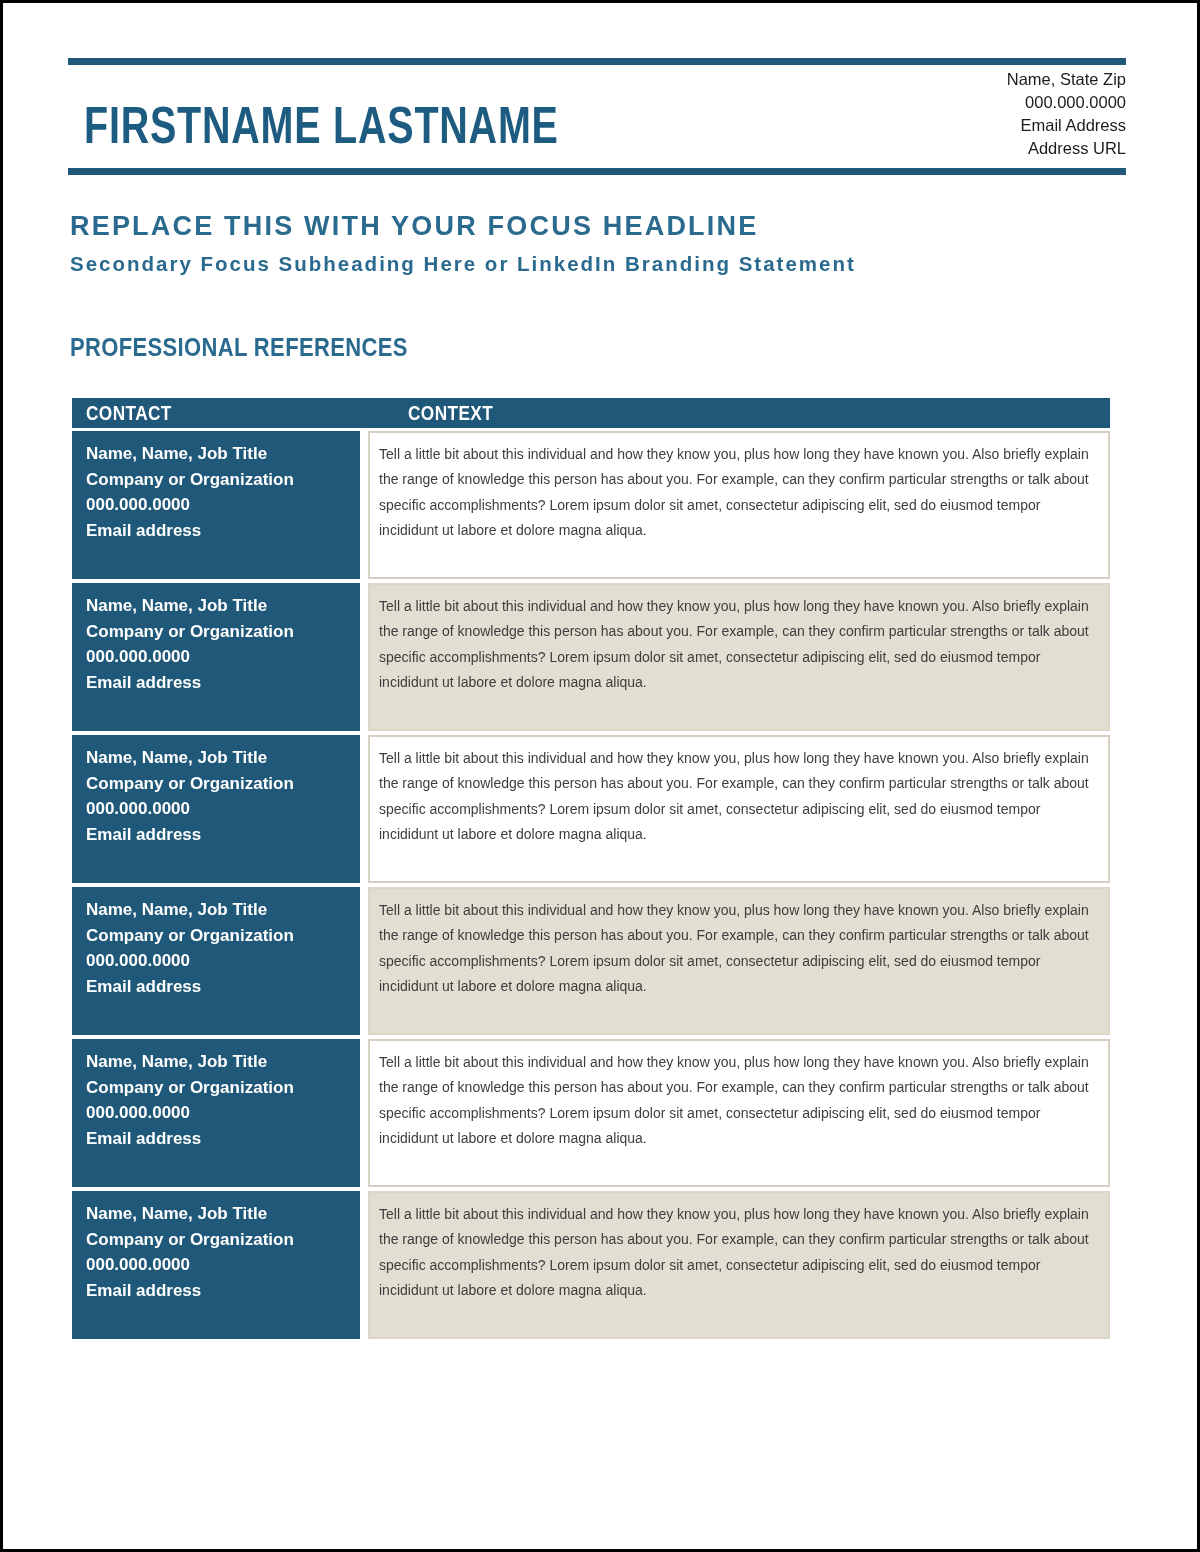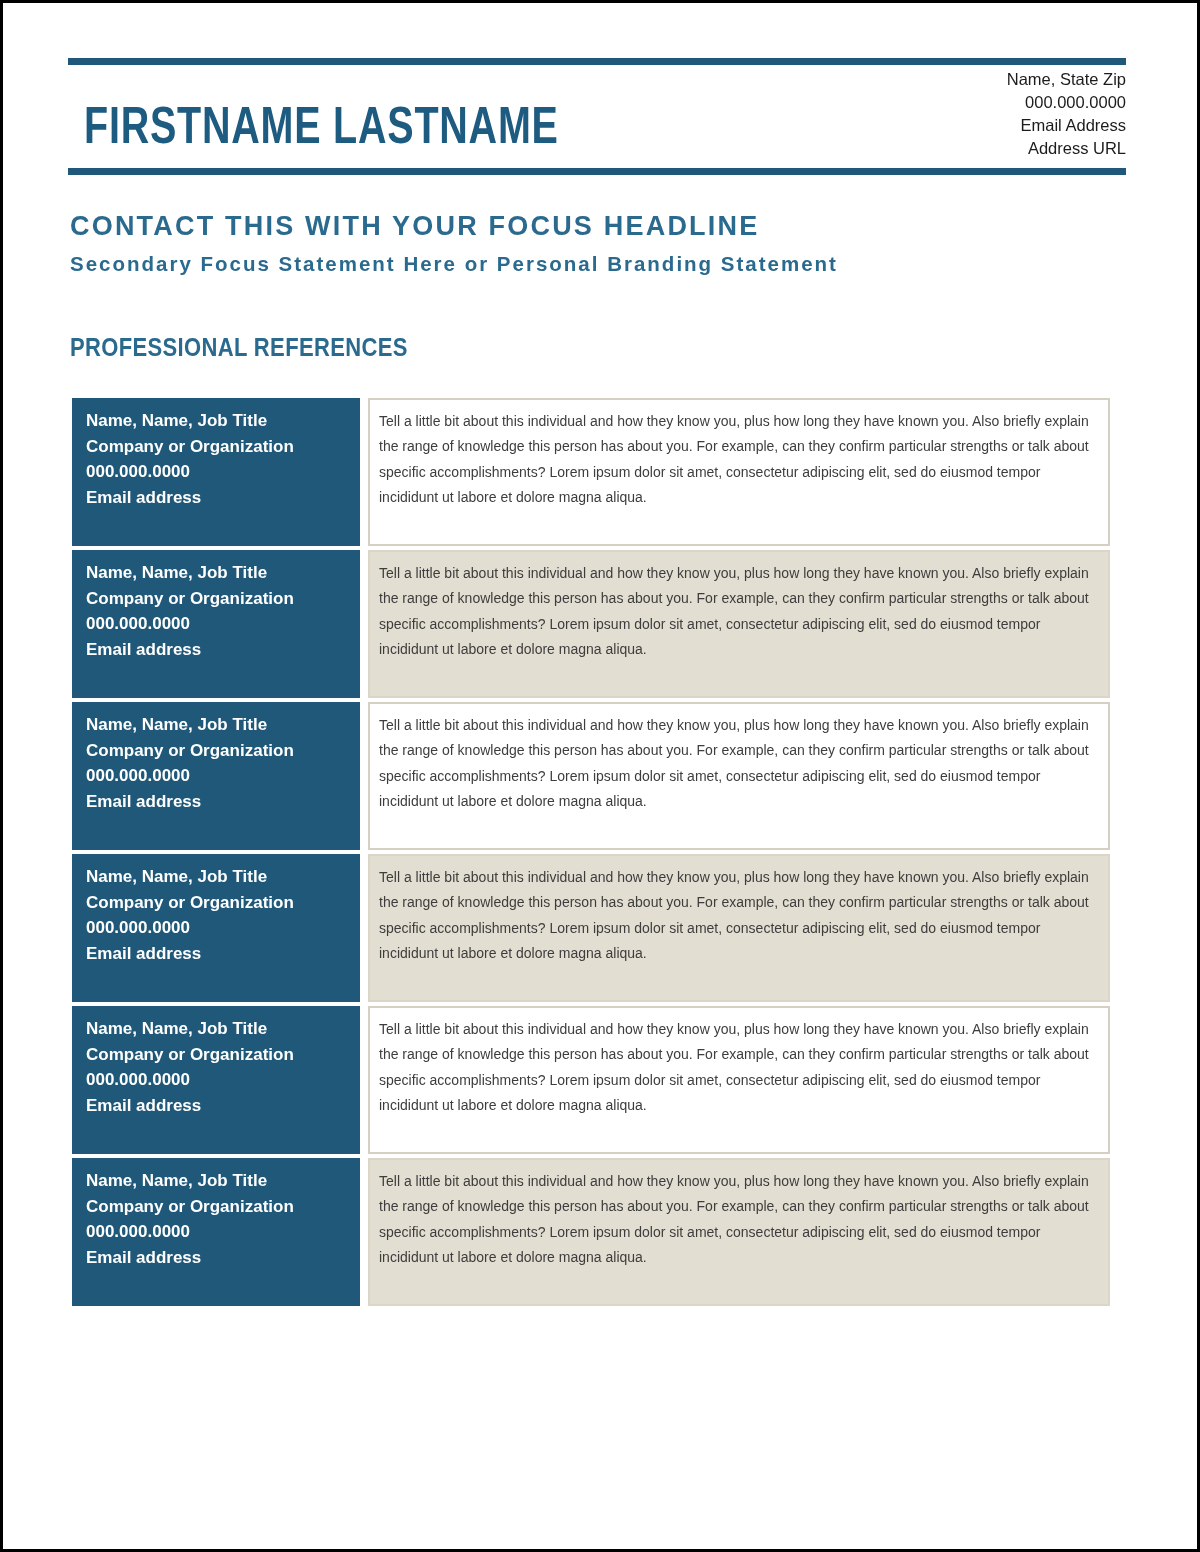--- a/index.html
+++ b/index.html
@@ -140,26 +140,30 @@
       <div class="contact-block">
         <div>Name, State Zip</div>
         <div>000.000.0000</div>
         <div>Email Address</div>
         <div>Address URL</div>
       </div>
     </div>
 
     <div class="rule bottom"></div>
 
-    <h2 class="focus-headline">CONTACT THIS WITH YOUR FOCUS HEADLINE</h2>
-    <h3 class="focus-subheading">Secondary Focus Statement Here or Personal Branding Statement</h3>
+    <h2 class="focus-headline">REPLACE THIS WITH YOUR FOCUS HEADLINE</h2>
+    <h3 class="focus-subheading">Secondary Focus Subheading Here or LinkedIn Branding Statement</h3>
 
     <h4 class="section-title"><span class="cond">PROFESSIONAL REFERENCES</span></h4>
 
     <div class="ref-table">
+      <div class="thead">
+        <div class="th col-contact"><span class="condense-md">CONTACT</span></div>
+        <div class="th col-context"><span class="condense-md">CONTEXT</span></div>
+      </div>
       <div id="table-body">
   <div class="row">
     <div class="cell-contact">
               <div>Name, Name, Job Title</div>
               <div>Company or Organization</div>
               <div>000.000.0000</div>
               <div>Email address</div>
             </div>
     <div class="cell-context">
       <p class="context-text">Tell a little bit about this individual and how they know you, plus how long they have known you. Also briefly explain the range of knowledge this person has about you. For example, can they confirm particular strengths or talk about specific accomplishments? Lorem ipsum dolor sit amet, consectetur adipiscing elit, sed do eiusmod tempor incididunt ut labore et dolore magna aliqua.</p>

